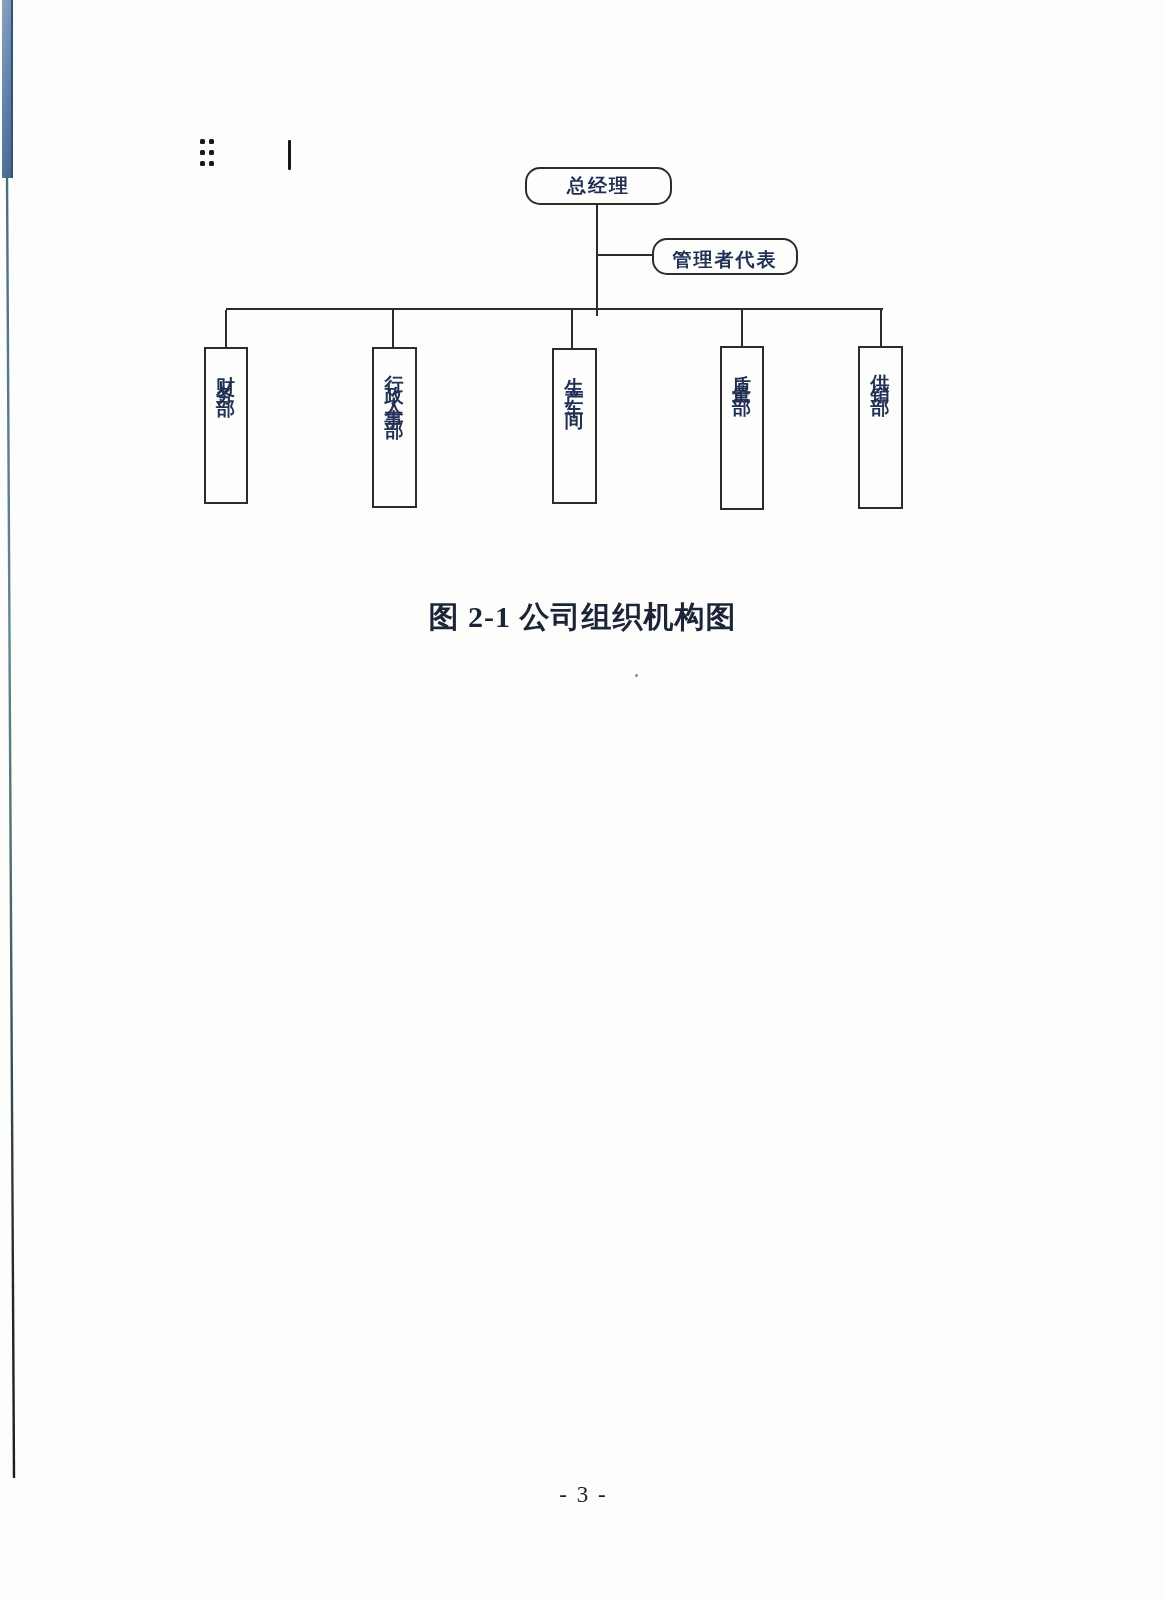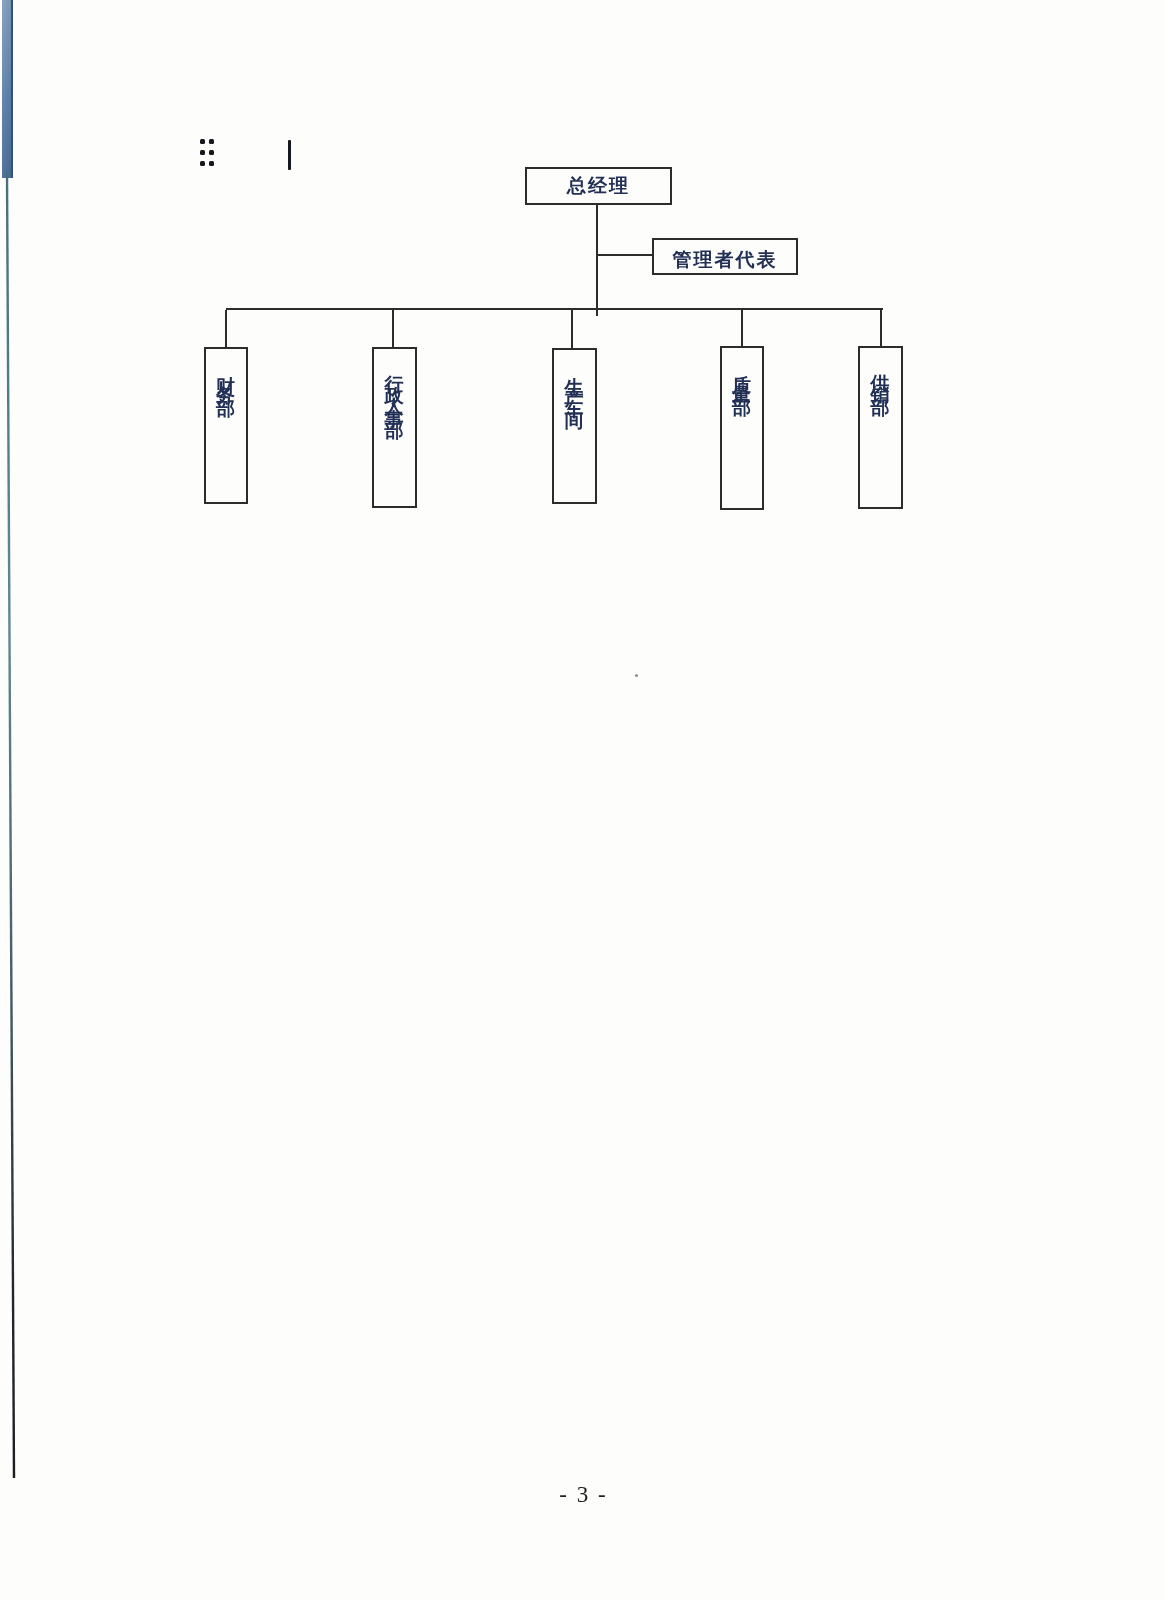--- a/index.html
+++ b/index.html
@@ -73,20 +73,21 @@
     color: #223055;
     font-weight: 700;
     box-sizing: border-box;
   }
   .hbox {
     display: flex;
     align-items: center;
     justify-content: center;
     font-size: 19px;
     letter-spacing: 2px;
+    border-radius: 15px;
   }
   .root-box { left: 525px; top: 167px; width: 147px; height: 38px; }
   .rep-box  { left: 652px; top: 238px; width: 146px; height: 37px; align-items: flex-end; }
 
   .dept-box {
     display: flex;
     justify-content: center;
     align-items: flex-start;
     padding-top: 11px;
   }
@@ -189,18 +190,19 @@
     <div class="box dept-box dept-4">
       <span class="vlabel">质量部</span>
     </div>
 
     <div class="box dept-box dept-5">
       <span class="vlabel">供销部</span>
     </div>
 
   </div>
 
+  <div class="caption">图 2-1 公司组织机构图</div>
 
   <div class="speck"></div>
 
   <div class="page-number">- 3 -</div>
 
 </div>
 
 </body></html>

